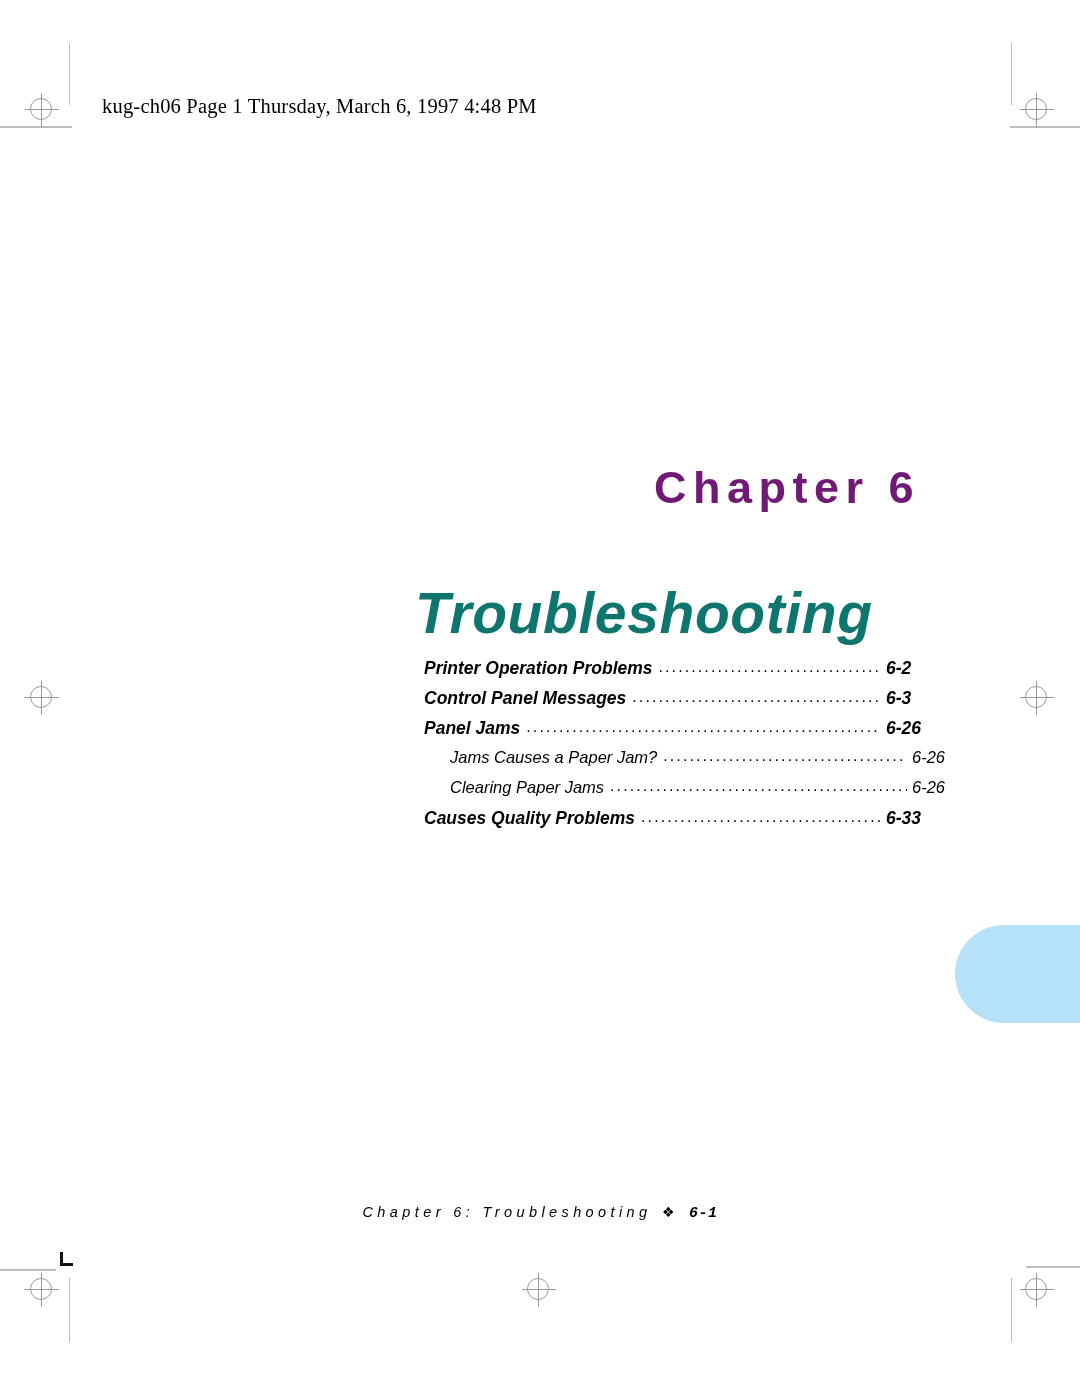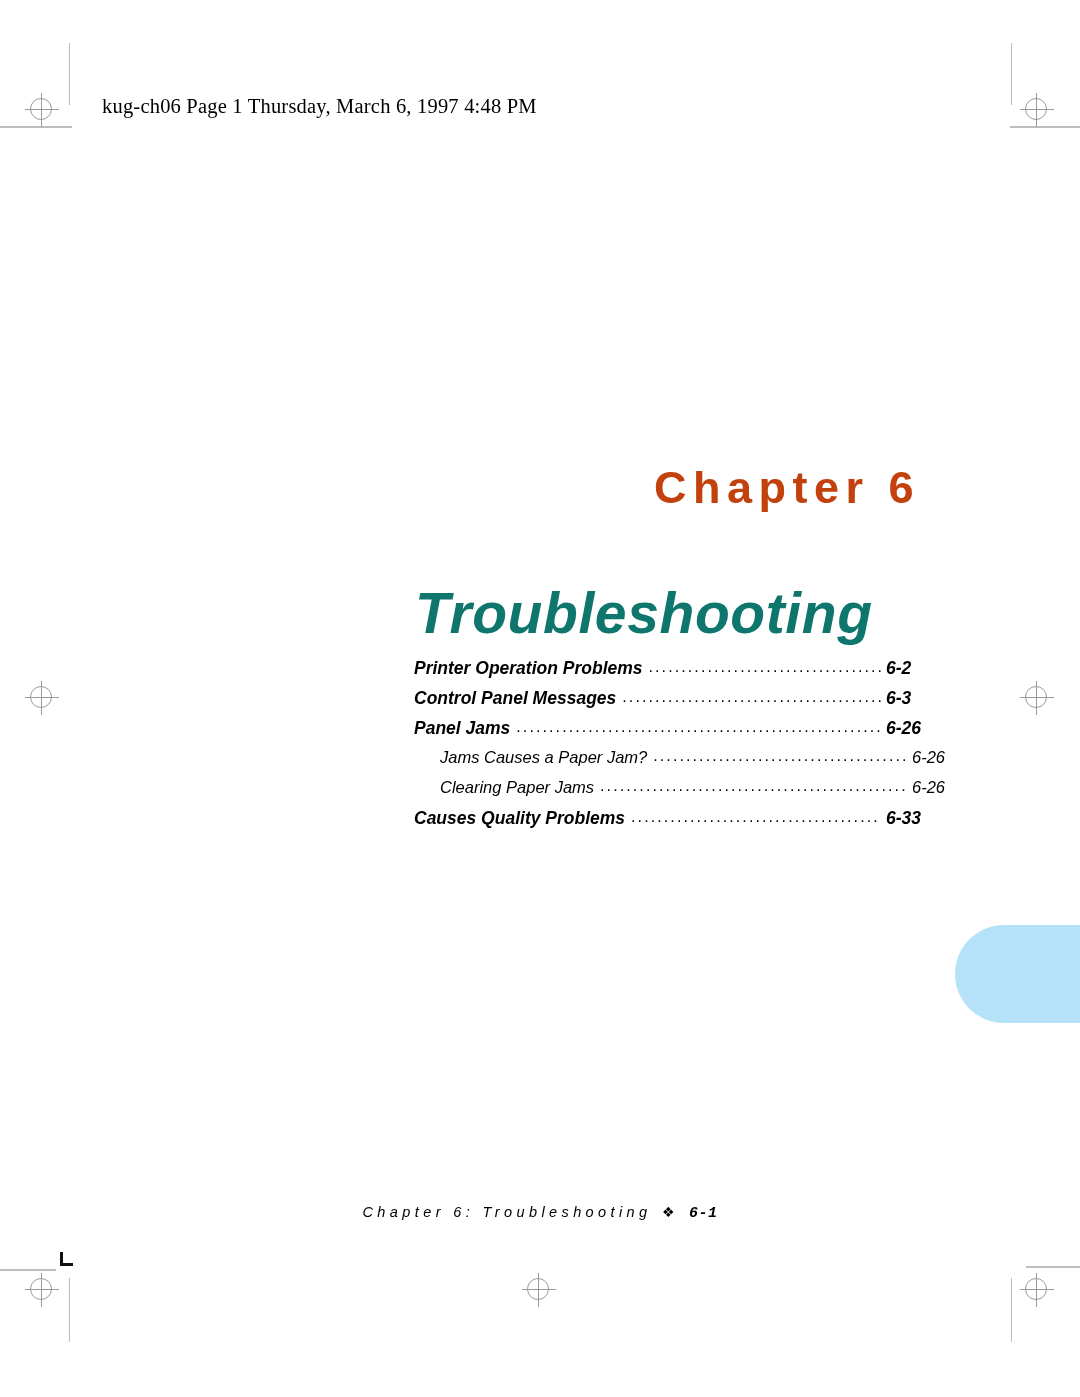--- a/index.html
+++ b/index.html
@@ -121,21 +121,21 @@
     font-weight: bold;
     font-size: 17.5px;
     height: 30px;
   }
   .toc-row.level-2 {
     font-weight: normal;
     font-size: 16.5px;
     height: 30px;
     padding-left: 26px;
   }
-  .toc-label { flex: 0 0 auto; }
+  .toc-label { flex: 0 0 auto; margin-left: 10px; }
   .toc-dots {
     flex: 1 1 auto;
     overflow: hidden;
     margin: 0 5px 0 6px;
     position: relative;
     top: -2px;
     font-style: normal;
     font-weight: normal;
     font-size: 16px;
     letter-spacing: 2.1px;
@@ -233,21 +233,21 @@
 <div class="crop-line horz" style="left:1026px; top:1266px; width:54px;"></div>
 <div class="crop-line vert" style="left:1011px; top:1278px; height:64px;"></div>
 <div class="reg-mark" style="left:1020px; top:1273px;">
   <span class="ring"></span>
     <span class="v"></span>
     <span class="h"></span>
 </div>
 
 <div class="doc-header">kug-ch06  Page 1  Thursday, March 6, 1997  4:48 PM</div>
 
-<div class="chapter-label" style="color: #c2410c; margin-left: 25px;">Chapter 6</div>
+<div class="chapter-label" style="color: #701a75; margin-left: 25px;">Chapter 6</div>
 <div class="chapter-title">Troubleshooting</div>
 
 <div class="toc">
   <div class="toc-row level-1">
     <span class="toc-label">Printer Operation Problems</span>
     <span class="toc-dots">...........................................................................................................</span>
     <span class="toc-page">6-2</span>
   </div>
   <div class="toc-row level-1">
     <span class="toc-label">Control Panel Messages</span>

